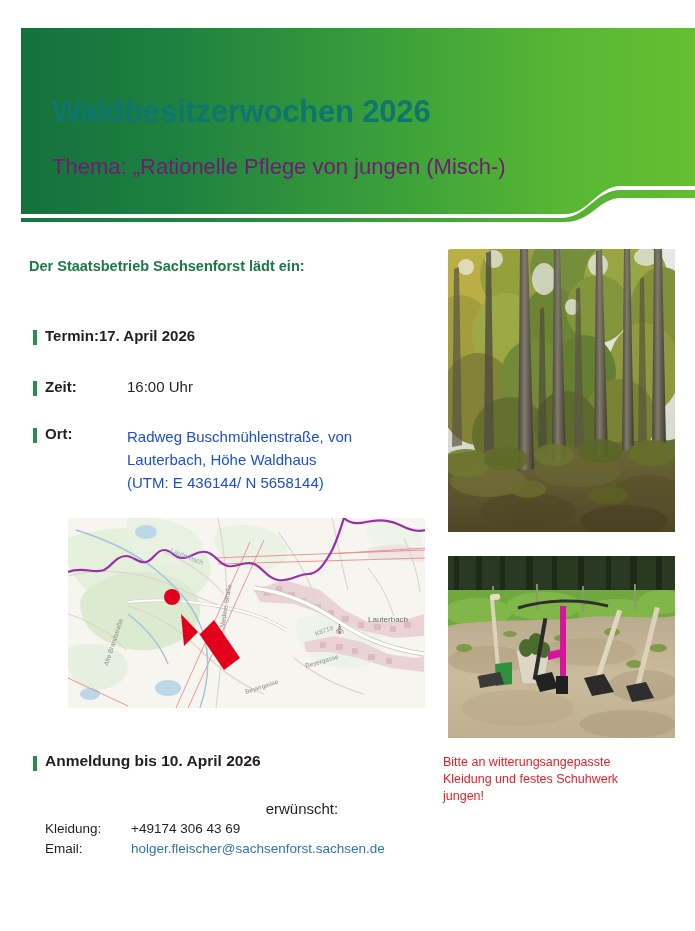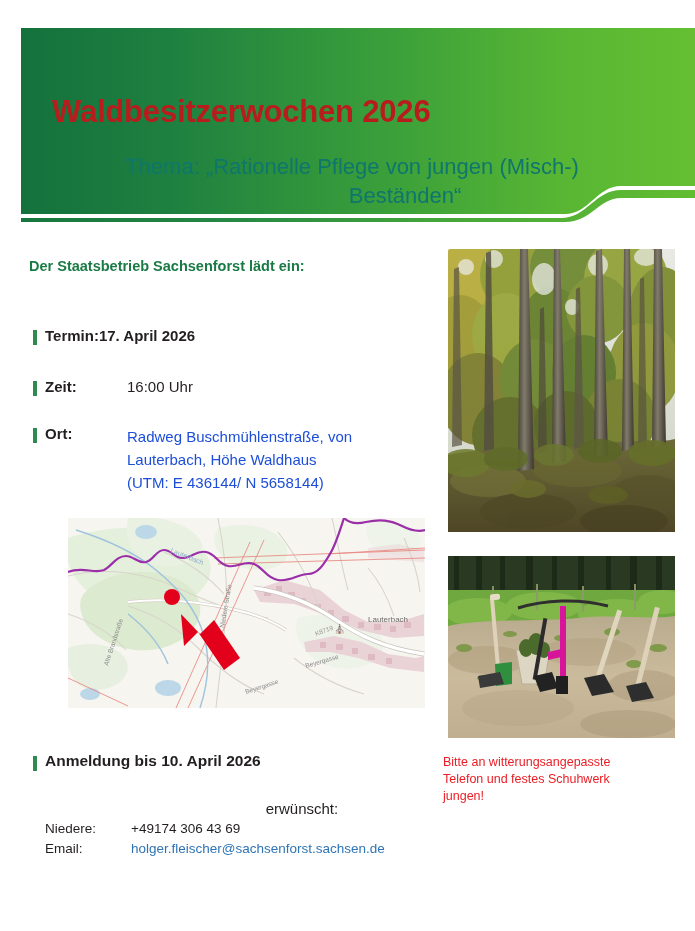--- a/index.html
+++ b/index.html
@@ -34,37 +34,36 @@
   #header-text-block {
     position: absolute;
     left: 0; top: 0;
     width: 674px;
     height: 194px;
   }
   #poster-title {
     position: absolute;
     left: 31px;
     top: 68px;
-    color: #b91c1c;
+    color: #0f766e;
     font-size: 31px;
     font-weight: bold;
     letter-spacing: -0.2px;
     white-space: nowrap;
     line-height: 1;
   }
   #poster-subtitle {
     position: absolute;
     left: 31px;
     top: 124px;
-    color: #0f766e;
+    color: #701a75;
     font-size: 22px;
     font-weight: normal;
     line-height: 29px;
     width: 600px;
-    text-align: center;
   }
   #poster-subtitle .sub-indent {
     display: block;
     padding-left: 106px;
   }
 
   
   #invite-heading {
     position: absolute;
     left: 29px;
@@ -240,21 +239,20 @@
     </defs>
 
     <path d="M0,0 L674,0 L674,158 L600,158 C576,158 568,186 544,186 L0,186 Z" fill="url(#hdrGrad)"></path>
 
     <path d="M0,190 L540,190 C566,190 574,162 600,162 L674,162 L674,170 L600,170 C578,170 570,194 544,194 L0,194 Z" fill="url(#hdrGrad2)"></path>
   </svg>
   <div id="header-text-block">
     <div id="poster-title">Waldbesitzerwochen 2026</div>
     <div id="poster-subtitle">
       <span>Thema: „Rationelle Pflege von jungen (Misch-)</span>
-      <span class="sub-indent">Beständen“</span>
     </div>
   </div>
 </div>
 
 <div id="invite-heading">Der Staatsbetrieb Sachsenforst lädt ein:</div>
 
 <div class="detail-row" id="row-termin">
   <span class="bullet-bar"></span>
   <span class="detail-label">Termin:</span>
   <span class="detail-value">17. April 2026</span>
@@ -557,32 +555,32 @@
   </svg>
 </div>
 
 <div id="registration-block">
   <div id="registration-heading">
     <span class="bullet-bar"></span>
     <span id="reg-strong">Anmeldung bis 10. April 2026</span>
     <span id="reg-rest">erwünscht:</span>
   </div>
   <div class="contact-row">
-    <span class="contact-label">Niedere:</span>
+    <span class="contact-label">Kleidung:</span>
     <span class="contact-value">+49174 306 43 69</span>
   </div>
   <div class="contact-row">
     <span class="contact-label">Email:</span>
     <span class="contact-value link">holger.fleischer@sachsenforst.sachsen.de</span>
   </div>
 </div>
 
 <div id="weather-note">
   <span>Bitte an witterungsangepasste</span>
-  <span>Telefon und festes Schuhwerk</span>
+  <span>Kleidung und festes Schuhwerk</span>
   <span>jungen!</span>
 </div>
 
 <div id="footer-logos">
 
   
   
 
   
   

